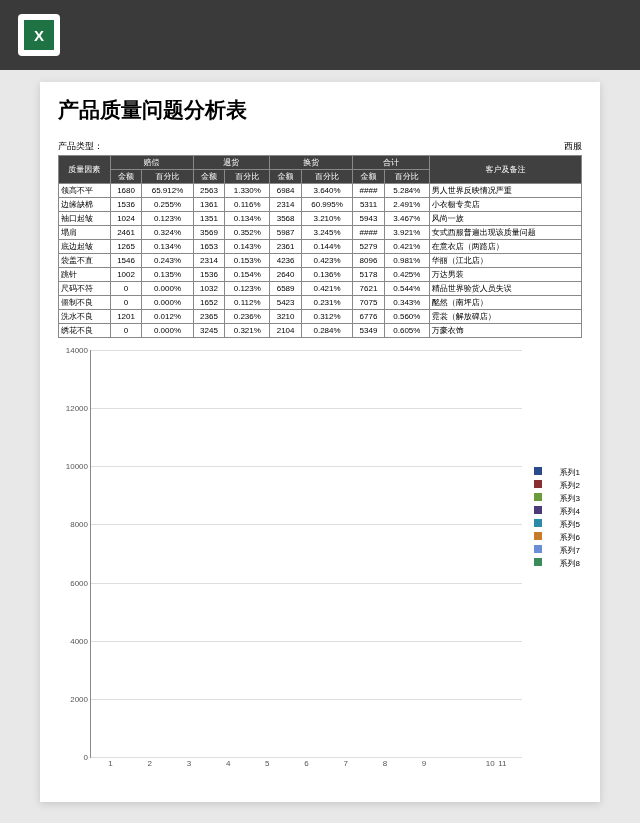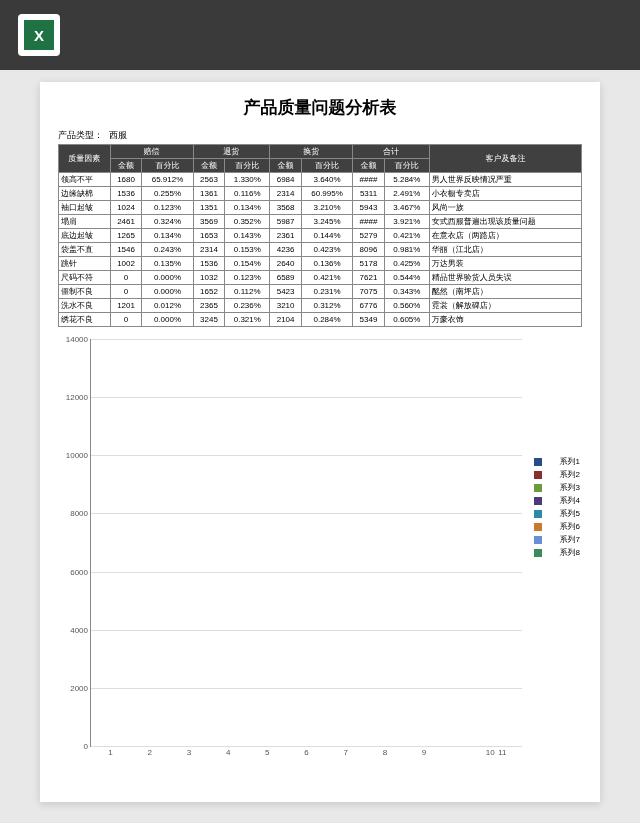--- a/index.html
+++ b/index.html
@@ -4,35 +4,35 @@
 <style>
   * { box-sizing: border-box; margin: 0; padding: 0; }
   body { width: 640px; height: 823px; background: #e8e8e8; font-family: "Microsoft YaHei", Arial, sans-serif; overflow: hidden; }
   .header { background: #3a3a3a; color: #fff; padding: 14px 18px; display: flex; align-items: center; gap: 14px; }
   .excel-icon { width: 42px; height: 42px; background: #fff; border-radius: 4px; display: flex; align-items: center; justify-content: center; position: relative; }
   .excel-icon-inner { width: 30px; height: 30px; background: #1f7244; display: flex; align-items: center; justify-content: center; color: #fff; font-weight: bold; font-size: 15px; }
   .header-text h1 { font-size: 20px; font-weight: 400; margin-bottom: 3px; letter-spacing: 1px; }
   .header-text .sub { font-size: 11px; color: #bbb; letter-spacing: 0.5px; }
   .page-wrap { display: flex; justify-content: center; padding-top: 12px; }
   .page { width: 560px; height: 720px; background: #fff; box-shadow: 0 2px 8px rgba(0,0,0,0.15); padding: 14px 18px; }
-  .doc-title { text-align: center; font-size: 17px; font-weight: bold; margin-bottom: 10px; }
-  .meta-row { display: flex; justify-content: flex-start; font-size: 9px; gap: 6px; margin-bottom: 2px; }
+  .doc-title { text-align: left; font-size: 21px; font-weight: bold; margin-bottom: 16px; }
+  .meta-row { display: flex; justify-content: space-between; font-size: 9px; gap: 6px; margin-bottom: 2px; }
   table { border-collapse: collapse; width: 100%; font-size: 8px; }
   th, td { border: 1px solid #888; padding: 1px 2px; text-align: center; white-space: nowrap; overflow: hidden; }
   th { background: #404040; color: #fff; font-weight: normal; }
   td.left { text-align: left; }
   .chart { position: relative; width: 100%; height: 430px; margin-top: 8px; }
   .chart-plot { position: absolute; left: 32px; right: 60px; top: 4px; bottom: 18px; border-left: 1px solid #888; border-bottom: 1px solid #888; }
   .grid-line { position: absolute; left: 0; right: 0; border-top: 1px solid #ddd; }
   .y-label { position: absolute; right: 100%; transform: translateY(-50%); font-size: 8px; color: #555; padding-right: 3px; }
   .bar-group { position: absolute; bottom: 0; display: flex; align-items: flex-end; gap: 1px; }
   .bar { width: 4px; }
   .x-label { position: absolute; top: 100%; font-size: 8px; color: #555; transform: translateX(-50%); padding-top: 2px; }
   .legend { position: absolute; right: 2px; top: 40%; transform: translateY(-50%); font-size: 8px; }
-  .legend-item { display: flex; align-items: center; gap: 18px; margin: 2px 0; }
+  .legend-item { display: flex; align-items: flex-start; gap: 18px; margin: 2px 0; }
   .legend-sw { width: 8px; height: 8px; }
 </style>
 </head>
 <body>
 
 <div class="header">
   <div class="excel-icon">
     <div class="excel-icon-inner">X</div>
   </div>
 </div>

